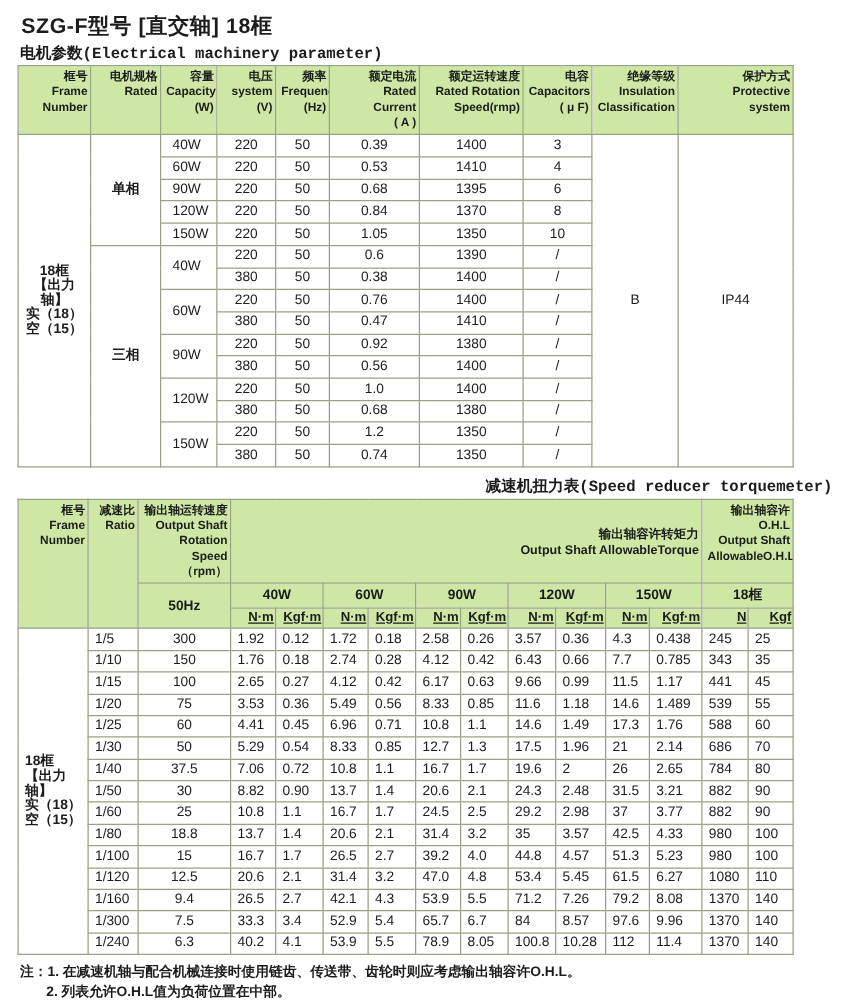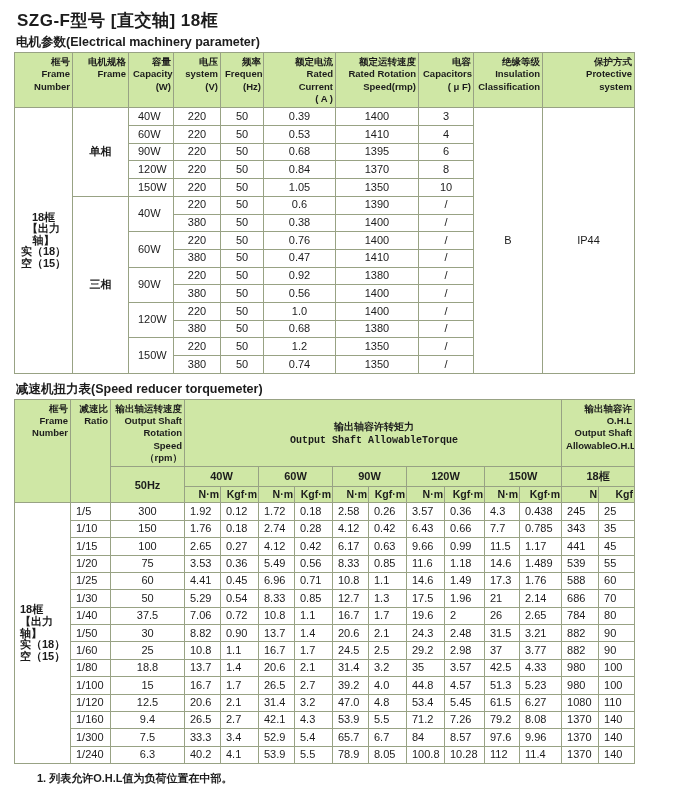--- a/index.html
+++ b/index.html
@@ -13,23 +13,23 @@
     width:680px;height:804px;overflow:hidden;
     font-family:"Liberation Sans","DejaVu Sans",sans-serif;
     color:var(--text);
   }
   .page{padding:7px 14px 0 14px;border-radius:10px;}
   .page-title{
     font-size:17px;font-weight:bold;margin:2px 0 2px 3px;
     letter-spacing:0.5px;
   }
   .section-heading{
-    font-size:12.5px;font-weight:bold;margin:0 0 1px 2px;
-  }
-  .section-heading.second{margin-top:7px;}
+    font-size:12.5px;font-weight:bold;margin:0 0 1px 2px;font-family:Liberation Mono, monospace;
+  }
+  .section-heading.second{margin-top:7px;text-align:right;}
   table{
     border-collapse:collapse;table-layout:fixed;width:620px;
   }
   th,td{border:1px solid var(--border);overflow:hidden;}
   thead th{
     background:var(--header-bg);
     font-size:9.5px;font-weight:bold;text-align:right;vertical-align:top;
     padding:3px 2px 2px 4px;white-space:pre-line;line-height:1.3;
   }
   
@@ -44,23 +44,24 @@
     font-size:11px;line-height:1.55;vertical-align:middle;
   }
   
   .reducer thead tr.h2 th{
     font-size:11px;text-align:center;vertical-align:middle;
     padding:2px;white-space:normal;
   }
   .reducer thead tr.h3 th{
     font-size:10.5px;vertical-align:middle;padding:1px 1px 1px 4px;
     white-space:normal;
+    text-decoration:underline;
   }
   .reducer thead th.torque-head{
-    text-align:center;vertical-align:middle;font-size:10px;font-family:Liberation Mono, monospace;
+    vertical-align:middle;font-size:10px;
   }
   .reducer tbody td{
     font-size:11px;text-align:left;padding:0 1px 0 5px;
     height:17.4px;line-height:1.05;
   }
   .reducer tbody td.spd{text-align:center;padding-left:1px;}
   
   .notes{margin:7px 0 0 2px;font-size:11px;font-weight:bold;line-height:1.45;}
   .notes .indent{padding-left:21px;}
 </style>
@@ -85,21 +86,21 @@
         <col style="width:55px">
         <col style="width:69px">
       <col style="width:92px">
     </colgroup>
     <thead>
       <tr>
         <th>框号
 Frame
 Number</th>
         <th>电机规格
-Frame</th>
+Rated</th>
         <th>容量
 Capacity
 (W)</th>
         <th>电压
 system
 (V)</th>
         <th>频率
 Frequency
 (Hz)</th>
         <th>额定电流
@@ -550,16 +551,17 @@
           <td>10.28</td>
           <td>112</td>
           <td>11.4</td>
           <td>1370</td>
           <td>140</td>
         </tr>
       </tbody>
   </table>
 
   <div class="notes">
-    <div class="indent">1. 列表允许O.H.L值为负荷位置在中部。</div>
+    <div>注：1. 在减速机轴与配合机械连接时使用链齿、传送带、齿轮时则应考虑输出轴容许O.H.L。</div>
+    <div class="indent">2. 列表允许O.H.L值为负荷位置在中部。</div>
   </div>
 
 </div>
 
 </body></html>

